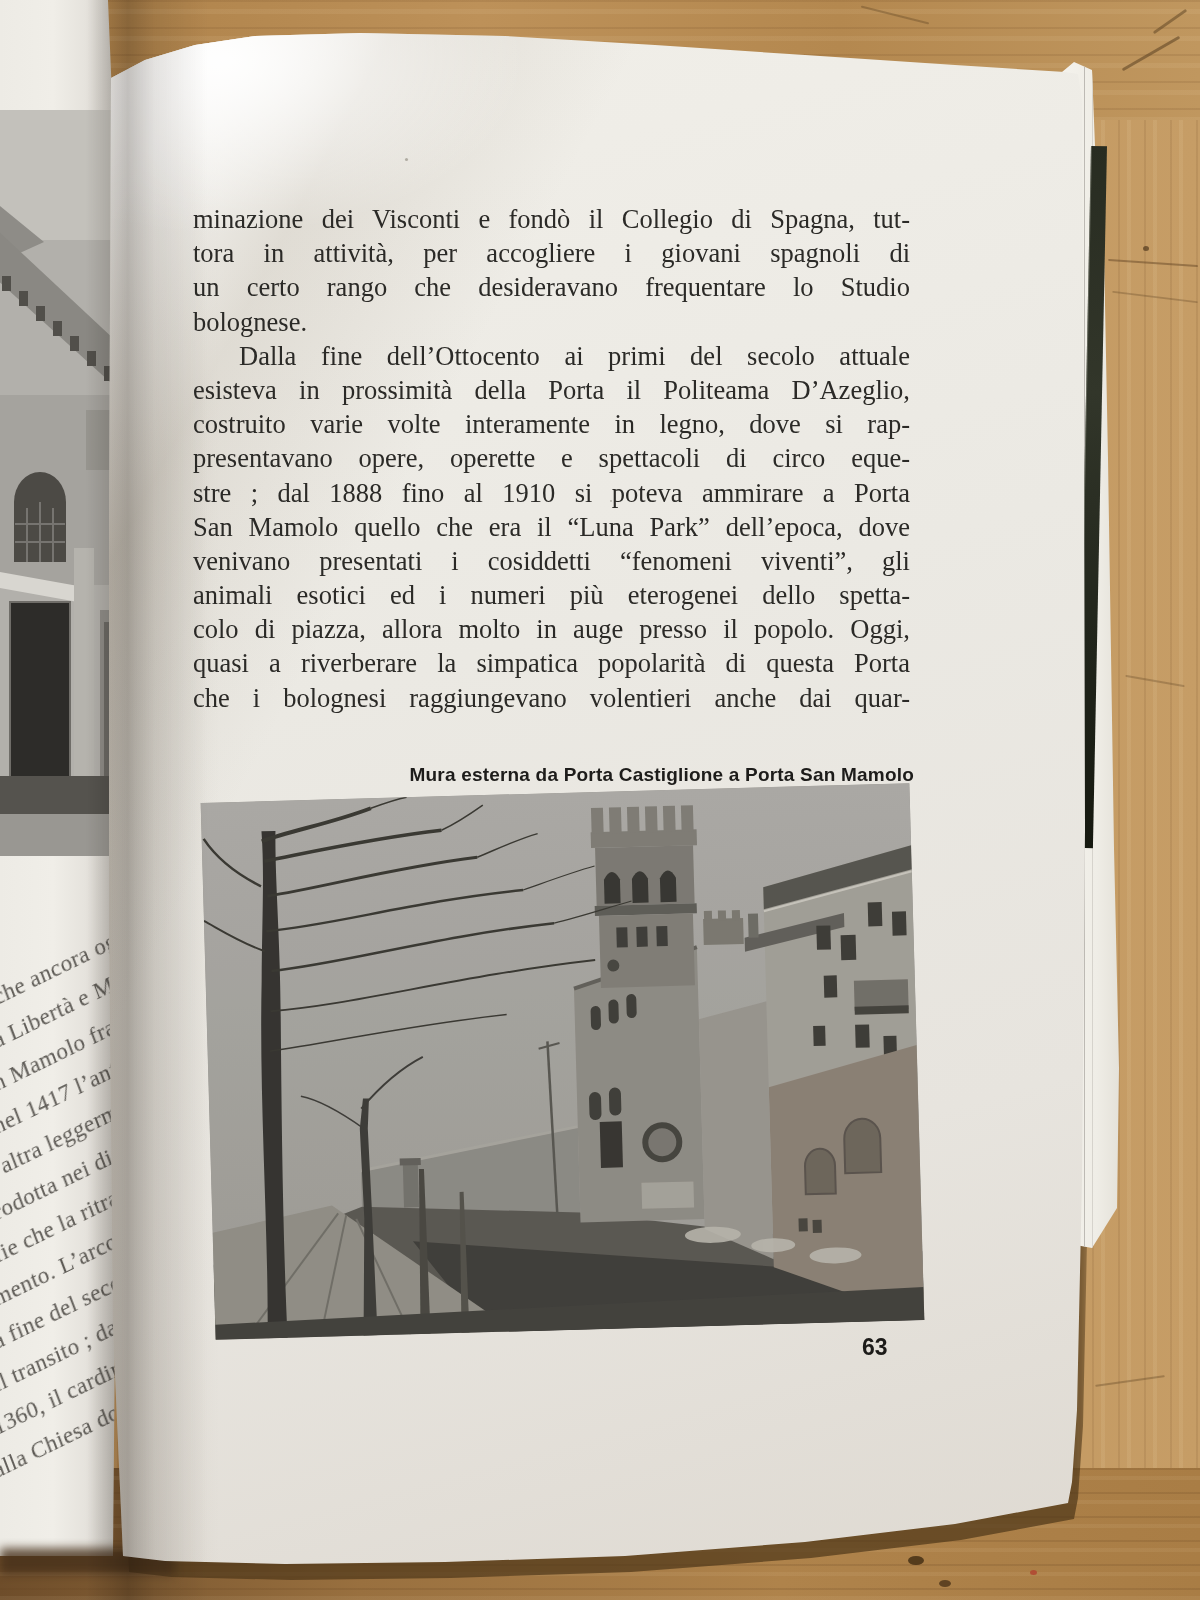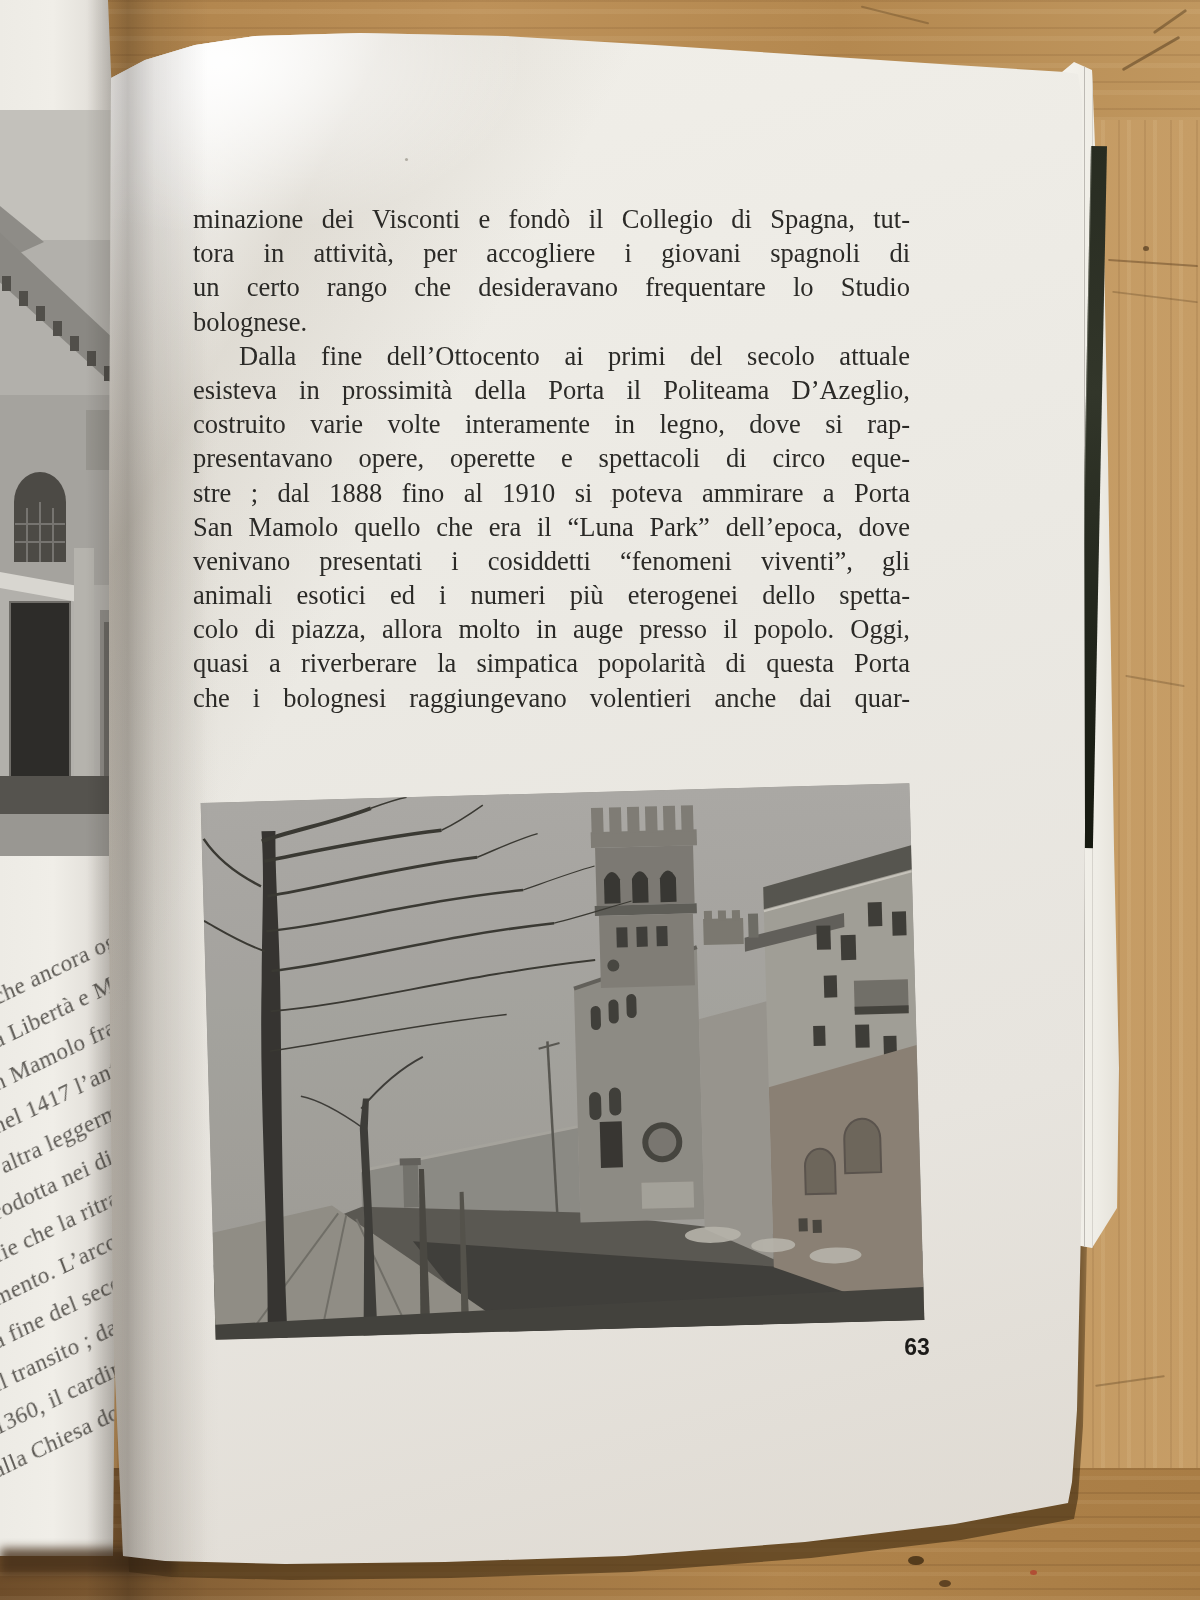--- a/index.html
+++ b/index.html
@@ -93,21 +93,21 @@
     left:103px;top:734px;width:706px;text-align:right;
     font-family:"Liberation Sans",sans-serif;font-weight:bold;
     font-size:19px;color:#1d1c1a;letter-spacing:.2px;
   }
   .photo{
     left:103px;top:763px;width:709px;height:537px;
     transform:rotate(-1.6deg);background:#9a9894;
     filter:contrast(.95) sepia(.04);
   }
   .page-number{
-    left:757px;top:1304px;width:110px;text-align:center;
+    left:757px;top:1304px;width:110px;text-align:left;
     font-family:"Liberation Sans",sans-serif;font-weight:bold;
     font-size:23px;color:#1c1b19;
   }
   .stain{border-radius:50%;background:#8a8578;}
   .gutter-overlay{
     left:86px;top:0;width:190px;height:1600px;pointer-events:none;
     background:linear-gradient(90deg, rgba(56,46,36,0) 0%, rgba(56,46,36,.14) 12%,
       rgba(40,32,24,.26) 22%, rgba(56,46,36,.12) 36%, rgba(0,0,0,0) 64%);
     mix-blend-mode:multiply;
   }
@@ -201,20 +201,21 @@
     <div class="line">presentavano opere, operette e spettacoli di circo eque-</div>
     <div class="line">stre ; dal 1888 fino al 1910 si poteva ammirare a Porta</div>
     <div class="line">San Mamolo quello che era il “Luna Park” dell’epoca, dove</div>
     <div class="line">venivano presentati i cosiddetti “fenomeni viventi”, gli</div>
     <div class="line">animali esotici ed i numeri più eterogenei dello spetta-</div>
     <div class="line">colo di piazza, allora molto in auge presso il popolo. Oggi,</div>
     <div class="line">quasi a riverberare la simpatica popolarità di questa Porta</div>
     <div class="line">che i bolognesi raggiungevano volentieri anche dai quar-</div>
   </div>
 
+  <div class="abs caption">Mura esterna da Porta Castiglione a Porta San Mamolo</div>
 
   <div class="abs photo">
     <svg width="100%" height="100%" viewBox="0 0 709 537" preserveAspectRatio="none">
       <defs>
         <linearGradient id="sky" x1="0" y1="0" x2="0" y2="1">
           <stop offset="0" stop-color="#aaa9a6"></stop>
             <stop offset="1" stop-color="#9a9995"></stop>
         </linearGradient>
       </defs>
       <rect x="0" y="0" width="709" height="537" fill="url(#sky)"></rect>

